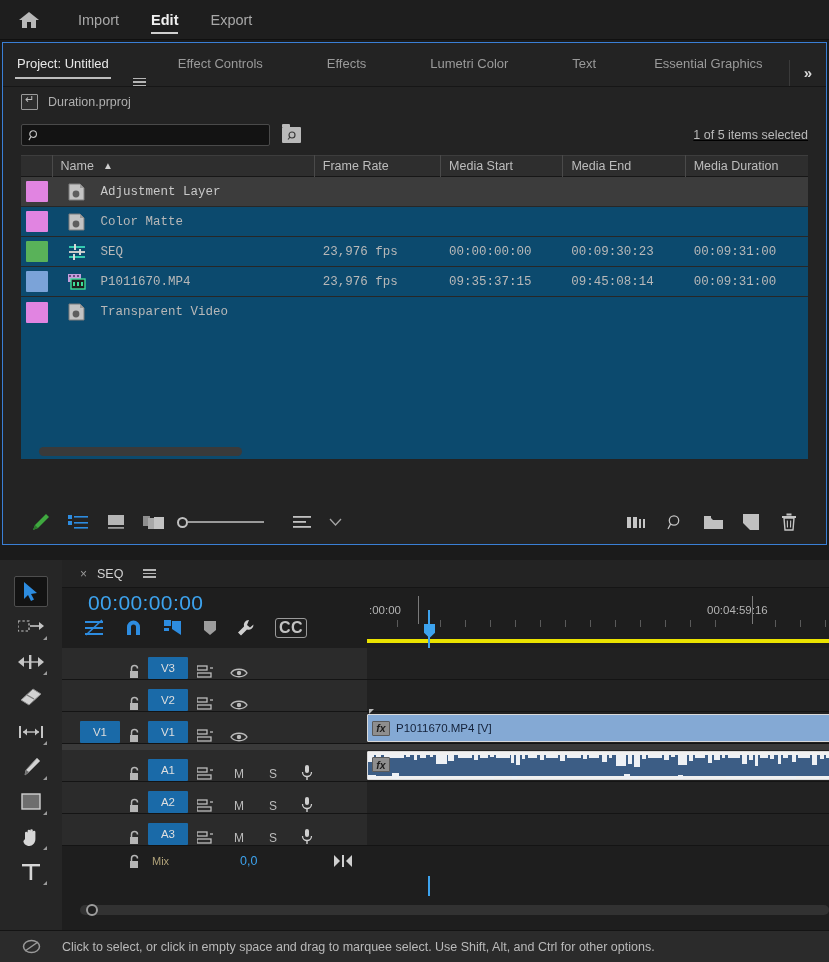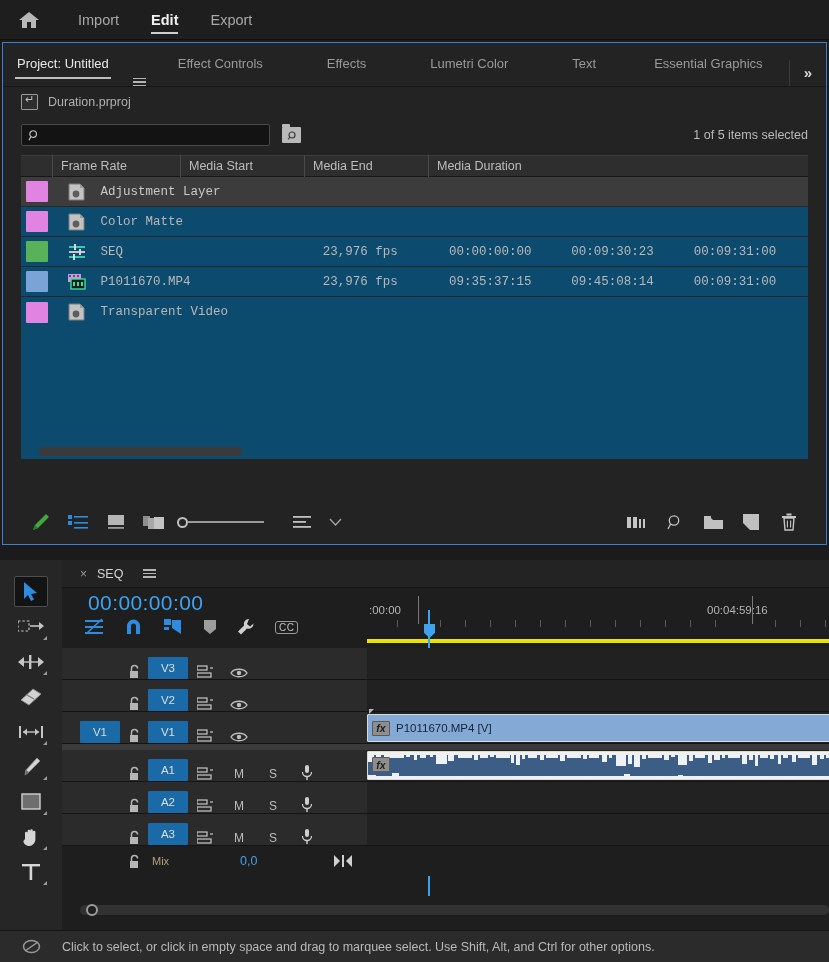--- a/index.html
+++ b/index.html
@@ -60,21 +60,21 @@
   }
   .proj-icon {
     width: 17px; height: 16px; border: 1px solid #9a9a9a; border-radius: 1px;
     position: relative; background: #2d2d2d;
   }
   .proj-icon::after{
     content:"\21B5"; position:absolute; left:3px; top:-2px; font-size:11px; color:#bdbdbd;
   }
 
   
-  #search-row { height: 36px; display: flex; align-items: center; padding: 0 18px; gap: 12px; }
+  #search-row { height: 36px; display: flex; align-items: center; padding: 0 18px; gap: 12px; text-decoration: underline; }
   #search-input-wrap {
     width: 249px; height: 22px; background: #131313; border: 1px solid #4a4a4a;
     border-radius: 2px; display:flex; align-items:center; padding-left: 6px; gap: 5px;
   }
   #search-input-wrap input {
     background: transparent; border: none; outline: none; color: #d0d0d0;
     font-size: 12px; font-family: "Liberation Sans", sans-serif; width: 100%;
   }
   .find-bin-icon {
     width: 19px; height: 16px; background: #b9b9b9; border-radius: 1px; position: relative;
@@ -151,21 +151,21 @@
   #tl-tabbar { height: 28px; display:flex; align-items:center; gap: 10px; padding-left: 18px; background:#232323; border-bottom:1px solid #151515;}
   #tl-tabbar .x { color:#9a9a9a; font-size: 12px; }
   #tl-tabbar .name { color:#d2d2d2; font-size: 12.5px; }
 
   #tl-head { height: 60px; position: relative; background:#1e1e1e; }
   #tl-timecode {
     position:absolute; left: 26px; top: 3px; color:#3da3ee; font-size: 21px;
     font-family: "Liberation Sans", sans-serif; letter-spacing: 0.4px;
   }
   #tl-icons { position:absolute; left: 22px; top: 30px; display:flex; align-items:center; gap: 20px; }
-  .cc-box { border:1.5px solid #9a9a9a; border-radius:3px; padding: 0px 3px; color:#c2c2c2; font-size:10px; font-weight:normal; letter-spacing:0.5px; }
+  .cc-box { border:1.5px solid #9a9a9a; border-radius:3px; padding: 0px 3px; color:#c2c2c2; font-size:16px; font-weight:bold; letter-spacing:0.5px; }
 
   
   #ruler { position:absolute; left: 305px; right: 0; top: 0; height: 60px; }
   .ruler-label { position:absolute; color:#b4b4b4; font-size:11.5px; top: 16px; }
   .ruler-bigtick { position:absolute; top: 8px; width:1px; background:#7a7a7a; height: 28px;}
   .ruler-tick { position:absolute; top: 32px; width:1px; height:7px; background:#5a5a5a; }
   #yellow-bar { position:absolute; left: 305px; right: 0; top: 51px; height: 4px; background: #ebe300; }
   #playhead {
     position:absolute; left: 362px; top: 36px; width: 11px; height: 14px; background: #3da3ee;
     clip-path: polygon(0 0, 100% 0, 100% 62%, 50% 100%, 0 62%);
@@ -291,20 +291,24 @@
       <svg width="19" height="16" viewBox="0 0 19 16" style="position:absolute;left:0;top:0">
           <circle cx="10" cy="8" r="3" stroke="#3a3a3a" stroke-width="1.2" fill="none"></circle>
           <line x1="8" y1="10" x2="6" y2="12.5" stroke="#3a3a3a" stroke-width="1.2"></line>
         </svg>
     </span>
     <span id="sel-count">1 of 5 items selected</span>
   </div>
 
   <div id="table-head">
     <div class="th c-swatch"></div>
+    <div class="th c-name">
+      <span>Name</span>
+      <span class="sort-caret">▲</span>
+    </div>
     <div class="th c-fr">Frame Rate</div>
     <div class="th c-ms">Media Start</div>
     <div class="th c-me">Media End</div>
     <div class="th c-md">Media Duration</div>
   </div>
 
   <div id="table-body">
 
     <div class="trow selected">
       <div class="td c-swatch">

